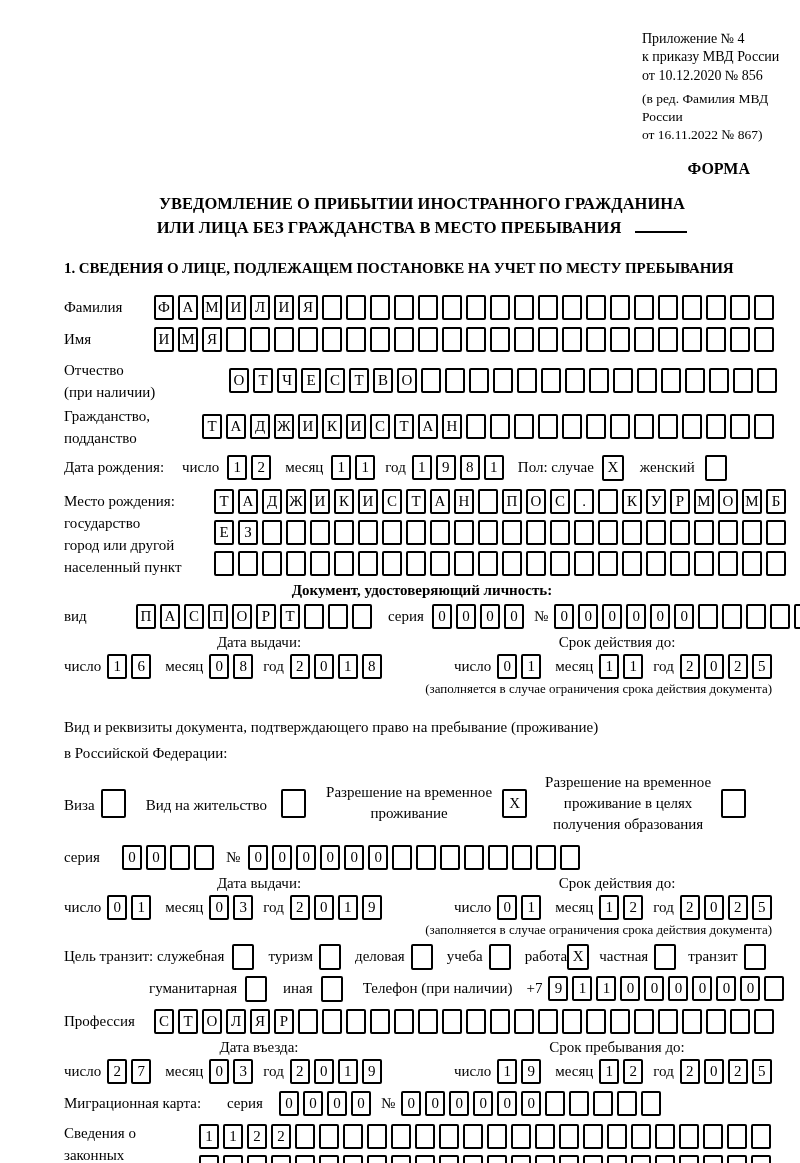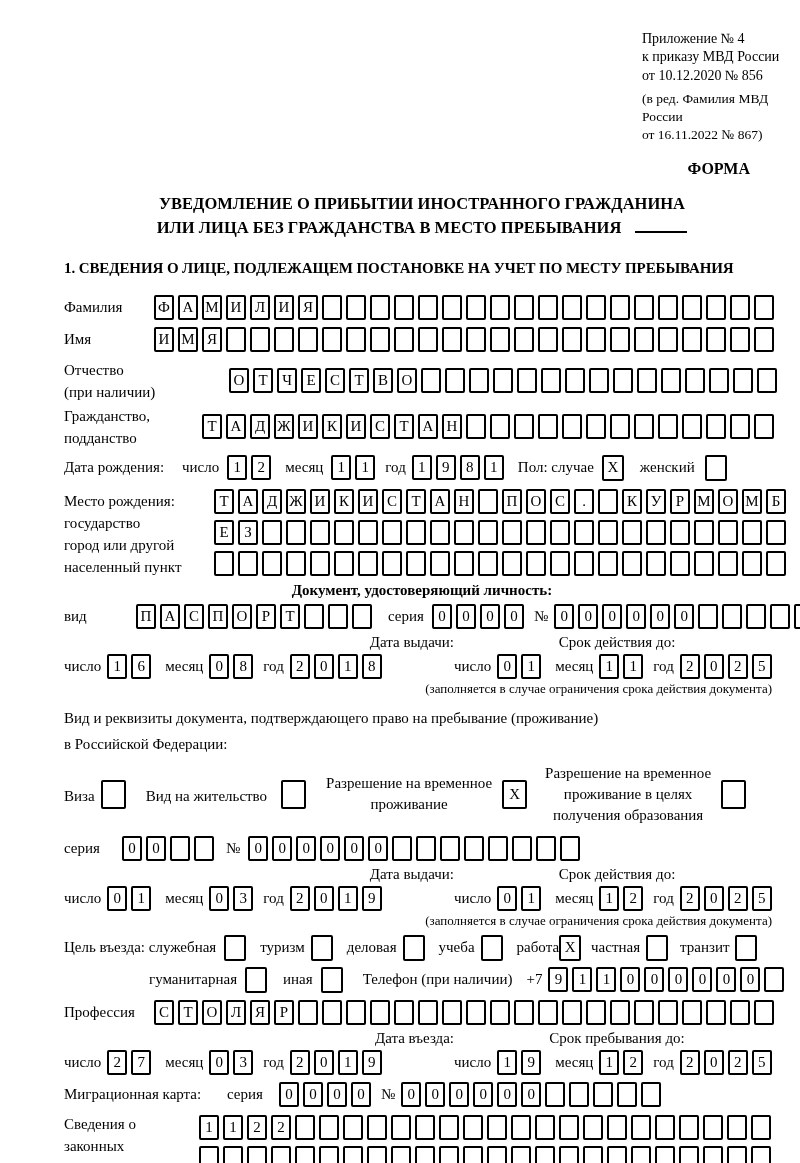--- a/index.html
+++ b/index.html
@@ -25,28 +25,28 @@
           align-items: center; justify-content: center; margin-right: 4px; flex: none; font-size: 15px; }
   .big .cell { width: 25px; height: 29px; }
   .chk .cell { width: 22px; height: 26px; }
   .mb6 { margin-bottom: 6px; }
   .ml6 { margin-left: 6px; } .ml8 { margin-left: 8px; } .ml10 { margin-left: 10px; }
   .ml12 { margin-left: 12px; } .ml14 { margin-left: 14px; } .ml16 { margin-left: 16px; }
 
   .doc-heading { text-align: center; font-weight: bold; font-size: 15px; margin: 2px 0 5px; }
 
   .dhdr { display: flex; margin-top: 4px; }
-  .dh-left { width: 390px; text-align: right; }
+  .dh-left { width: 390px; text-align: center; }
   .dh-right { flex: 1; text-align: center; }
   .dhalf { display: flex; align-items: center; flex: none; }
   .dhalf.left { width: 390px; }
   .dlbl { margin-right: 6px; flex: none; }
 
   .note { text-align: right; padding-right: 8px; font-size: 13px; margin-bottom: 6px; }
-  .intro { line-height: 26px; margin-top: 8px; }
+  .intro { line-height: 26px; margin-top: 17px; }
   .ctr { text-align: center; line-height: 21px; flex: none; }
 </style>
 </head>
 <body>
 
 <div class="page">
 
   <div class="hdr">
     <div>Приложение № 4</div>
     <div>к приказу МВД России</div>
@@ -498,21 +498,21 @@
           <span class="cell">2</span>
           <span class="cell">0</span>
           <span class="cell">2</span>
           <span class="cell">5</span>
         </span>
     </div>
   </div>
   <div class="note">(заполняется в случае ограничения срока действия документа)</div>
 
   <div class="frow" style="margin-top:4px">
-    <span class="lbl">Цель въезда: служебная</span>
+    <span class="lbl">Цель транзит: служебная</span>
     <span class="cellrow chk ml8">
         <span class="cell"></span>
       </span>
     <span class="lbl ml10">туризм</span>
     <span class="cellrow chk ml6">
         <span class="cell"></span>
       </span>
     <span class="lbl ml10">деловая</span>
     <span class="cellrow chk ml6">
         <span class="cell"></span>

